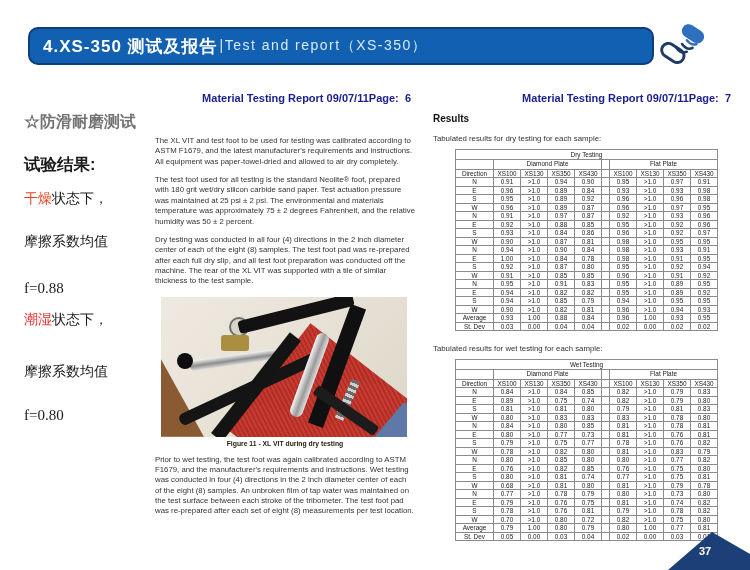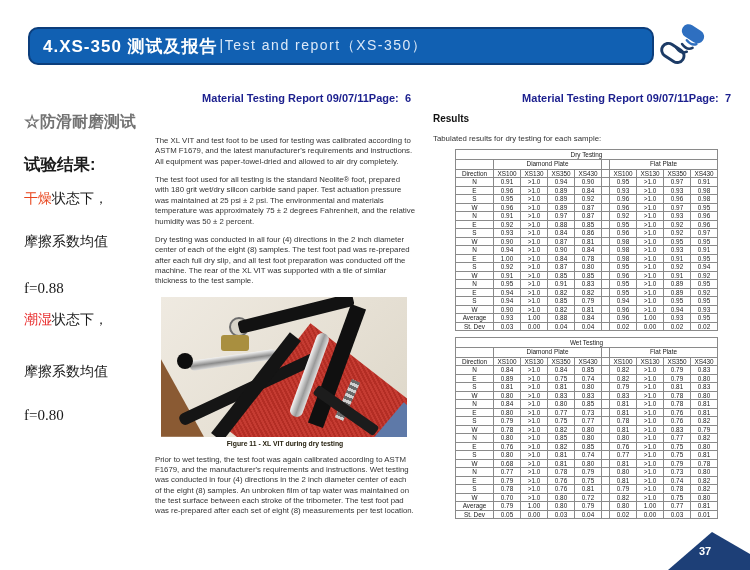--- a/index.html
+++ b/index.html
@@ -398,20 +398,21 @@
               <td>0.04</td>
               <td class="sp"></td>
               <td>0.02</td>
               <td>0.00</td>
               <td>0.02</td>
               <td>0.02</td>
             </tr>
           </tbody>
         </table>
       </div>
+    <div class="intro second">Tabulated results for wet testing for each sample:</div>
     <div class="tablewrap">
         <table class="rtable">
           <colgroup>
             <col style="width: 38px;">
             <col style="width: 27px;">
             <col style="width: 27px;">
             <col style="width: 27px;">
             <col style="width: 27px;">
             <col style="width: 8px;">
             <col style="width: 27px;">

